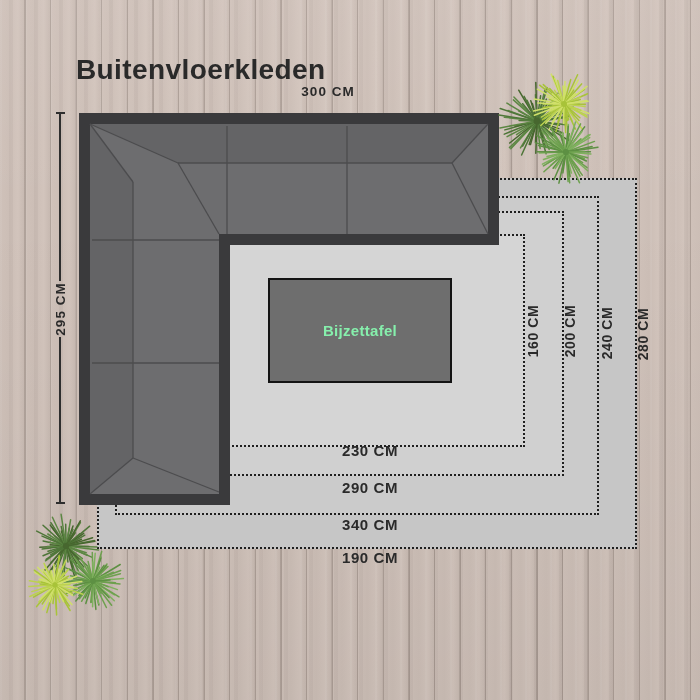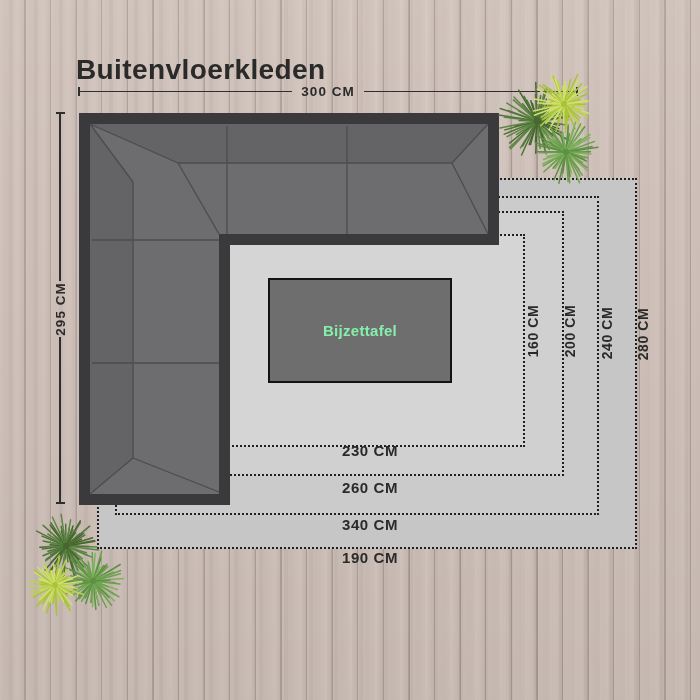--- a/index.html
+++ b/index.html
@@ -46,21 +46,21 @@
     font-size:15px;font-weight:bold;letter-spacing:0.6px;color:var(--label-text,#2a2a2a);
     transform:translate(-50%,-50%);
   }
   .size-label.vert{transform:translate(-50%,-50%) rotate(-90deg);font-size:14px;}
   .lab-230{left:370px;top:450px;} .lab-290{left:370px;top:487px;}
   .lab-340{left:370px;top:524px;} .lab-380{left:370px;top:557px;}
   .lab-160{left:533px;top:331px;} .lab-200{left:570px;top:331px;}
   .lab-240{left:607px;top:333px;} .lab-280{left:643px;top:334px;}
   
   .dim{position:absolute;z-index:4;}
-  .dim-top{left:78px;top:84px;width:500px;height:15px;display:flex;align-items:center;}
+  .dim-top{left:78px;top:84px;width:500px;height:15px;display:flex;align-items:center;flex-direction:column;}
   .dim-top .dline{flex:1;height:1.6px;background:#2e2e2e;}
   .dim-top .tick{width:1.6px;height:9px;background:#2e2e2e;}
   .dim-top .dlabel{
     padding:0 9px;font-size:13.5px;font-weight:bold;letter-spacing:1px;
     color:var(--label-text,#2a2a2a);white-space:nowrap;
   }
   .vline{position:absolute;width:1.6px;background:#2e2e2e;z-index:4;}
   .vl-1{left:59px;top:113px;height:168px;}
   .vl-2{left:59px;top:337px;height:166px;}
   .htick{position:absolute;height:1.6px;width:9px;background:#2e2e2e;z-index:4;}
@@ -119,21 +119,21 @@
       <path d="M92,240 H219"></path>
       <path d="M92,363 H219"></path>
     </g>
   </svg>
 
   <div class="side-table">
     <span>Bijzettafel</span>
   </div>
 
   <span class="size-label lab-230">230 CM</span>
-  <span class="size-label lab-290">260 CM</span>
+  <span class="size-label lab-290">290 CM</span>
   <span class="size-label lab-340">340 CM</span>
   <span class="size-label lab-380">190 CM</span>
 
   <span class="size-label vert lab-160">160 CM</span>
   <span class="size-label vert lab-200">200 CM</span>
   <span class="size-label vert lab-240">240 CM</span>
   <span class="size-label vert lab-280">280 CM</span>
 
   <svg class="plant" style="left:490px;top:70px;" width="155" height="125" viewBox="490 70 155 125">
     <g class="burst">

